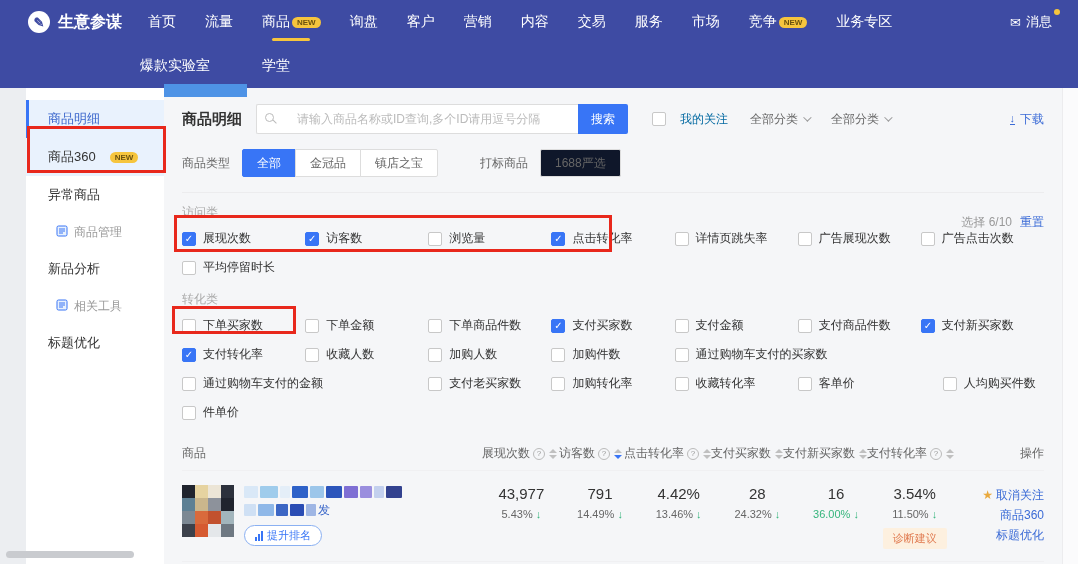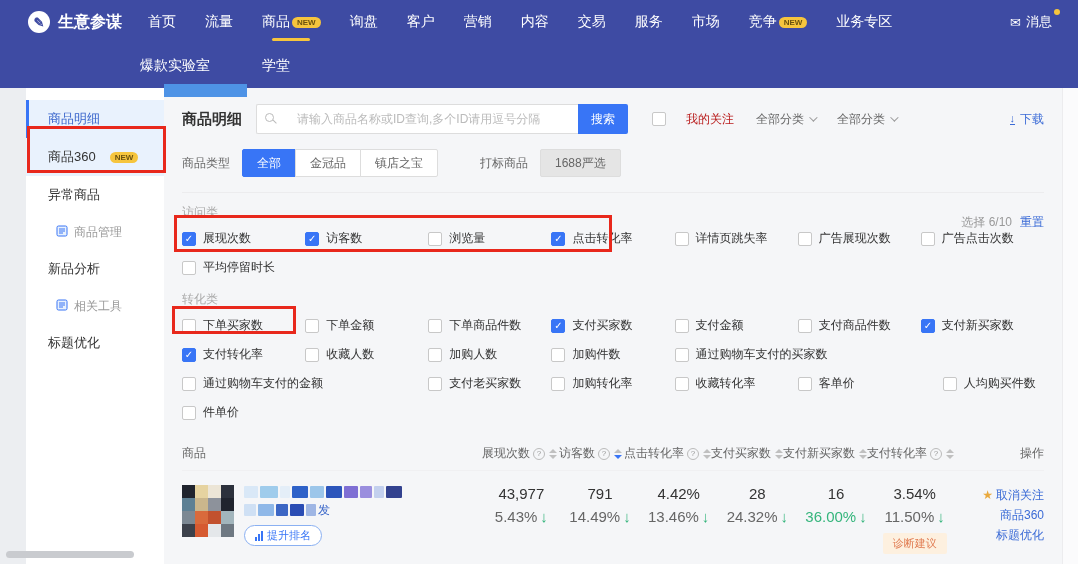--- a/index.html
+++ b/index.html
@@ -43,38 +43,38 @@
   .searchbox { display:flex; margin-left:14px; }
   .searchwrap { position:relative; }
   .search-input { width:322px; height:30px; border:1px solid #ddd; border-right:none; border-radius:2px 0 0 2px;
                   padding:0 8px 0 40px; font-size:12px; color:#333; background:#fff; outline:none; font-family:"Liberation Sans",sans-serif;}
   .search-input::placeholder { color:#bbb; }
   .mag { position:absolute; left:9px; top:9px; width:9px; height:9px; border:1.4px solid #bbb; border-radius:50%; }
   .mag::after { content:""; position:absolute; width:5px; height:1.4px; background:#bbb; transform:rotate(45deg);
                 right:-4px; bottom:-1px; }
   .search-btn { width:50px; height:30px; background:#3875f6; color:#fff; border:none; border-radius:0 2px 2px 0;
                 font-size:12px; cursor:pointer; font-family:"Liberation Sans",sans-serif;}
-  .chk-follow { display:flex; align-items:center; gap:20px; margin-left:24px; color:#b91c1c; cursor:pointer; white-space:nowrap;}
+  .chk-follow { display:flex; align-items:center; gap:14px; margin-left:24px; color:#0369a1; cursor:pointer; white-space:nowrap;}
   .sel { display:flex; align-items:center; gap:5px; margin-left:22px; color:#666; cursor:pointer; white-space:nowrap;}
   .chev { width:6px; height:6px; border-right:1.3px solid #999; border-bottom:1.3px solid #999;
           transform:rotate(45deg) translateY(-2px); display:inline-block; }
   .spacer { flex:1; }
   .dl { display:flex; align-items:center; gap:5px; color:#3b6bd6; cursor:pointer; white-space:nowrap;}
   .dl-icon { display:inline-block; line-height:9px; border-bottom:1.5px solid #3b6bd6; padding-bottom:1px; font-size:11px; }
 
   
   .frow2 { margin-top:15px; display:flex; align-items:center; }
   .flabel { color:#666; margin-right:12px; white-space:nowrap;}
   .seg { display:flex; }
   .seg-btn { height:28px; padding:0 14px; border:1px solid #ddd; background:#fff; color:#666; font-size:12px;
              display:flex; align-items:center; cursor:pointer; margin-left:-1px; white-space:nowrap;}
   .seg-btn:first-child { margin-left:0; border-radius:2px 0 0 2px; }
   .seg-btn:last-child { border-radius:0 2px 2px 0; }
   .seg-btn.active { background:#3875f6; border-color:#3875f6; color:#fff; }
-  .tag-btn { height:28px; padding:8px 14px; border:1px solid #ddd; background:#e5e5e5; color:#666;
+  .tag-btn { height:28px; padding:8px 14px; border:1px solid #ddd; background:#0f172a; color:#666;
              display:flex; align-items:center; cursor:pointer; border-radius:2px; white-space:nowrap;}
   .divider { border:none; border-top:1px solid #ececee; margin-top:15px; }
 
   
   .metrics { position:relative; }
   .sel-info { position:absolute; right:0; top:10px; display:flex; gap:8px; align-items:center; }
   .sel-count { color:#999; }
   .reset { color:#3b6bd6; cursor:pointer; }
   .mgroup { margin-top:11px; }
   .mgroup + .mgroup { margin-top:15px; }
@@ -104,21 +104,21 @@
   .tinfo { display:flex; flex-direction:column; gap:5px; }
   .tline { display:flex; align-items:center; gap:2px; height:13px; cursor:pointer;}
   .tblock { height:12px; border-radius:1px; }
   .t-suffix { color:#3a66c8; font-size:12px; line-height:12px; }
   .rank-btn { margin-top:4px; display:inline-flex; align-items:center; gap:4px; border:1px solid #8ab0f2; color:#3875f6;
               border-radius:11px; font-size:11px; padding:2px 10px; background:#fff; cursor:pointer; width:fit-content;}
   .bars { display:flex; align-items:flex-end; gap:1px; height:10px; }
   .bars i { display:block; width:2px; background:#3875f6; }
   .mcell { text-align:center; }
   .mval { font-size:15px; color:#333; }
-  .mdelta { margin-top:6px; font-size:15px; display:flex; justify-content:center; gap:3px; align-items:center;text-align:center;}
+  .mdelta { margin-top:6px; font-size:11px; display:flex; justify-content:center; gap:3px; align-items:center;text-align:center;}
   .tone-gray { color:#666; } .tone-green { color:#35b57c; }
   .arr-down { color:#35b57c; font-weight:bold; }
   .diag-badge { display:inline-block; margin-top:8px; background:#fdf0df; color:#e07a50; font-size:11px;
                 padding:3px 10px; border-radius:2px; cursor:pointer; }
   .acell { text-align:right; font-size:12px; }
   .alink { display:block; color:#3b6bd6; line-height:20px; cursor:pointer; white-space:nowrap;}
   .star { margin-right:3px; }
 
   
   .anno { position:absolute; border:3px solid #e8281c; z-index:60; pointer-events:none; }

